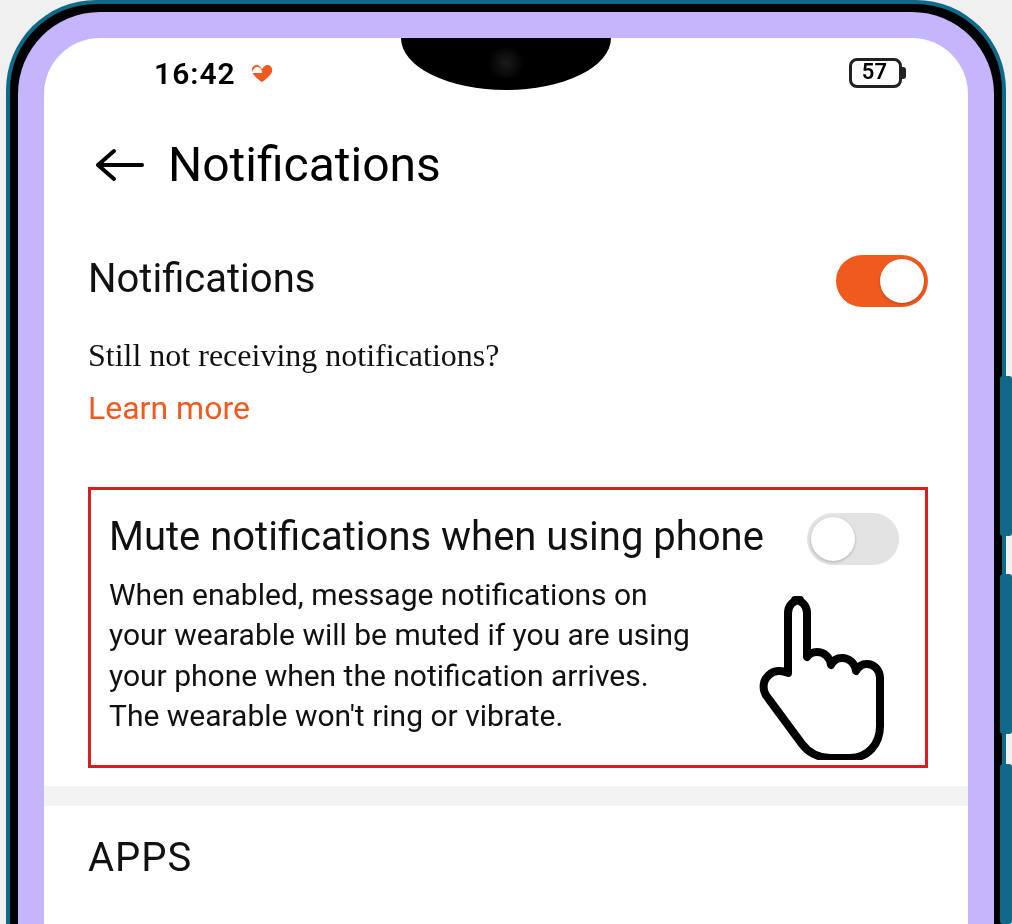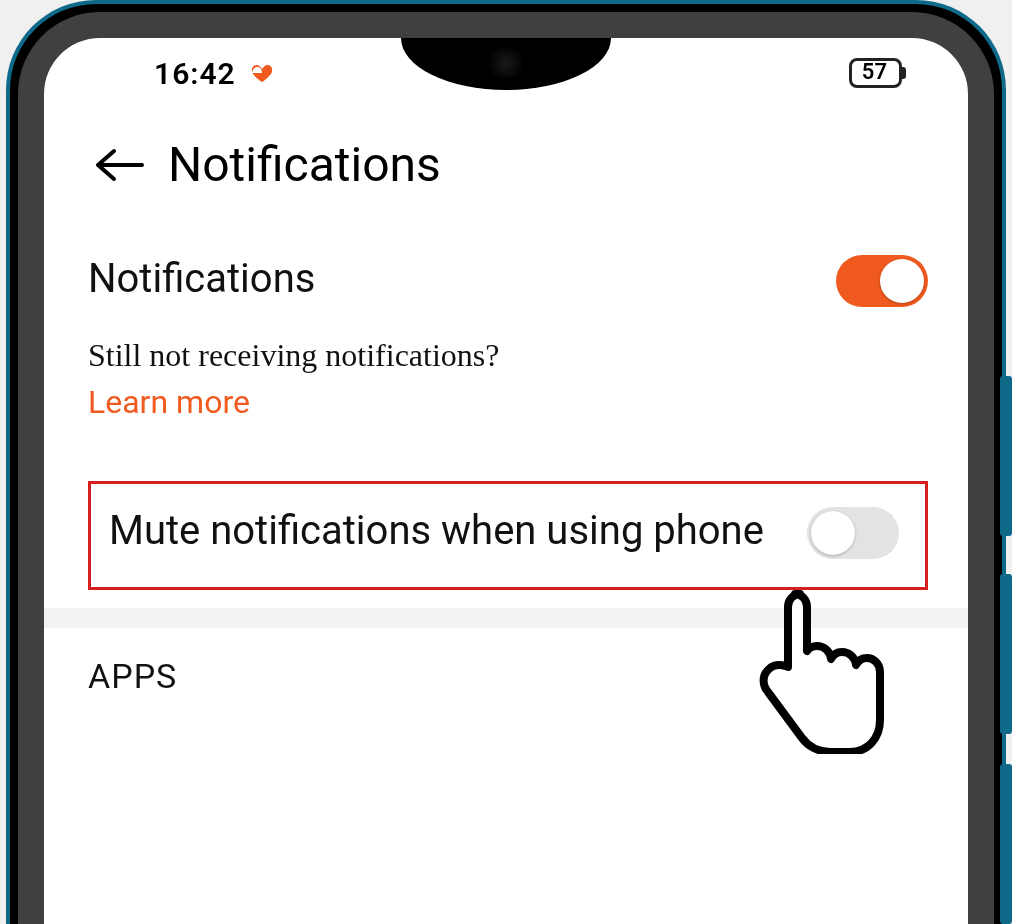--- a/index.html
+++ b/index.html
@@ -15,21 +15,21 @@
     border: 4px solid #0f6a8a;
     border-bottom: none;
     overflow: visible;
   }
   .frame-inner {
     position: absolute;
     left: 8px;
     top: 8px;
     right: 8px;
     bottom: 0;
-    background: #404040;
+    background: #c4b5fd;
     border-radius: 82px 82px 0 0;
     overflow: hidden;
   }
   .screen {
     position: absolute;
     left: 26px;
     top: 26px;
     right: 26px;
     bottom: 0;
     background: #fff;
@@ -177,21 +177,21 @@
   .help-block { margin-top: 28px; }
   .help-text {
     font-size: 32px;
     color: #111;
     line-height: 1.3;
     font-family: Liberation Serif, serif;
   }
   .learn-more {
     font-size: 32px;
     color: #f05a1e;
-    margin-top: 6px;
+    margin-top: 12px;
     cursor: pointer;
     display: inline-block;
   }
 
   .highlight-box {
     margin-top: 60px;
     border: 3px solid #d61f1f;
     padding: 23px 26px 28px 18px;
     position: relative;
   }
@@ -212,21 +212,21 @@
     height: 170px;
     pointer-events: none;
   }
 
   .divider {
     height: 20px;
     background: #f3f3f3;
     margin-top: 18px;
   }
   .section-header {
-    font-size: 34px;
+    font-size: 40px;
     letter-spacing: 1px;
     color: #111;
     padding: 28px 44px 0 44px;
   }
 </style>
 </head>
 <body>
 
 <div class="frame">
   <div class="side-btn b1"></div>
@@ -272,20 +272,21 @@
 
         <div class="help-block">
           <div class="help-text">Still not receiving notifications?</div>
           <a class="learn-more">Learn more</a>
         </div>
 
         <div class="highlight-box">
           <div class="row">
             <div class="label-col">
               <div class="row-title">Mute notifications when using phone</div>
+              <div class="desc">When enabled, message notifications on your wearable will be muted if you are using your phone when the notification arrives. The wearable won't ring or vibrate.</div>
             </div>
             <div class="toggle off">
               <div class="knob"></div>
             </div>
           </div>
           <div class="hand-cursor">
             <svg viewBox="0 0 140 170" width="140" height="170">
               <path d="M55 10 c-7 0 -12 6 -12 13 v60
                        c-6 -3 -14 -3 -19 2 -7 6 -7 16 -1 23 l34 46
                        c6 8 16 14 28 14 h20 c18 0 30 -14 30 -32 v-48

